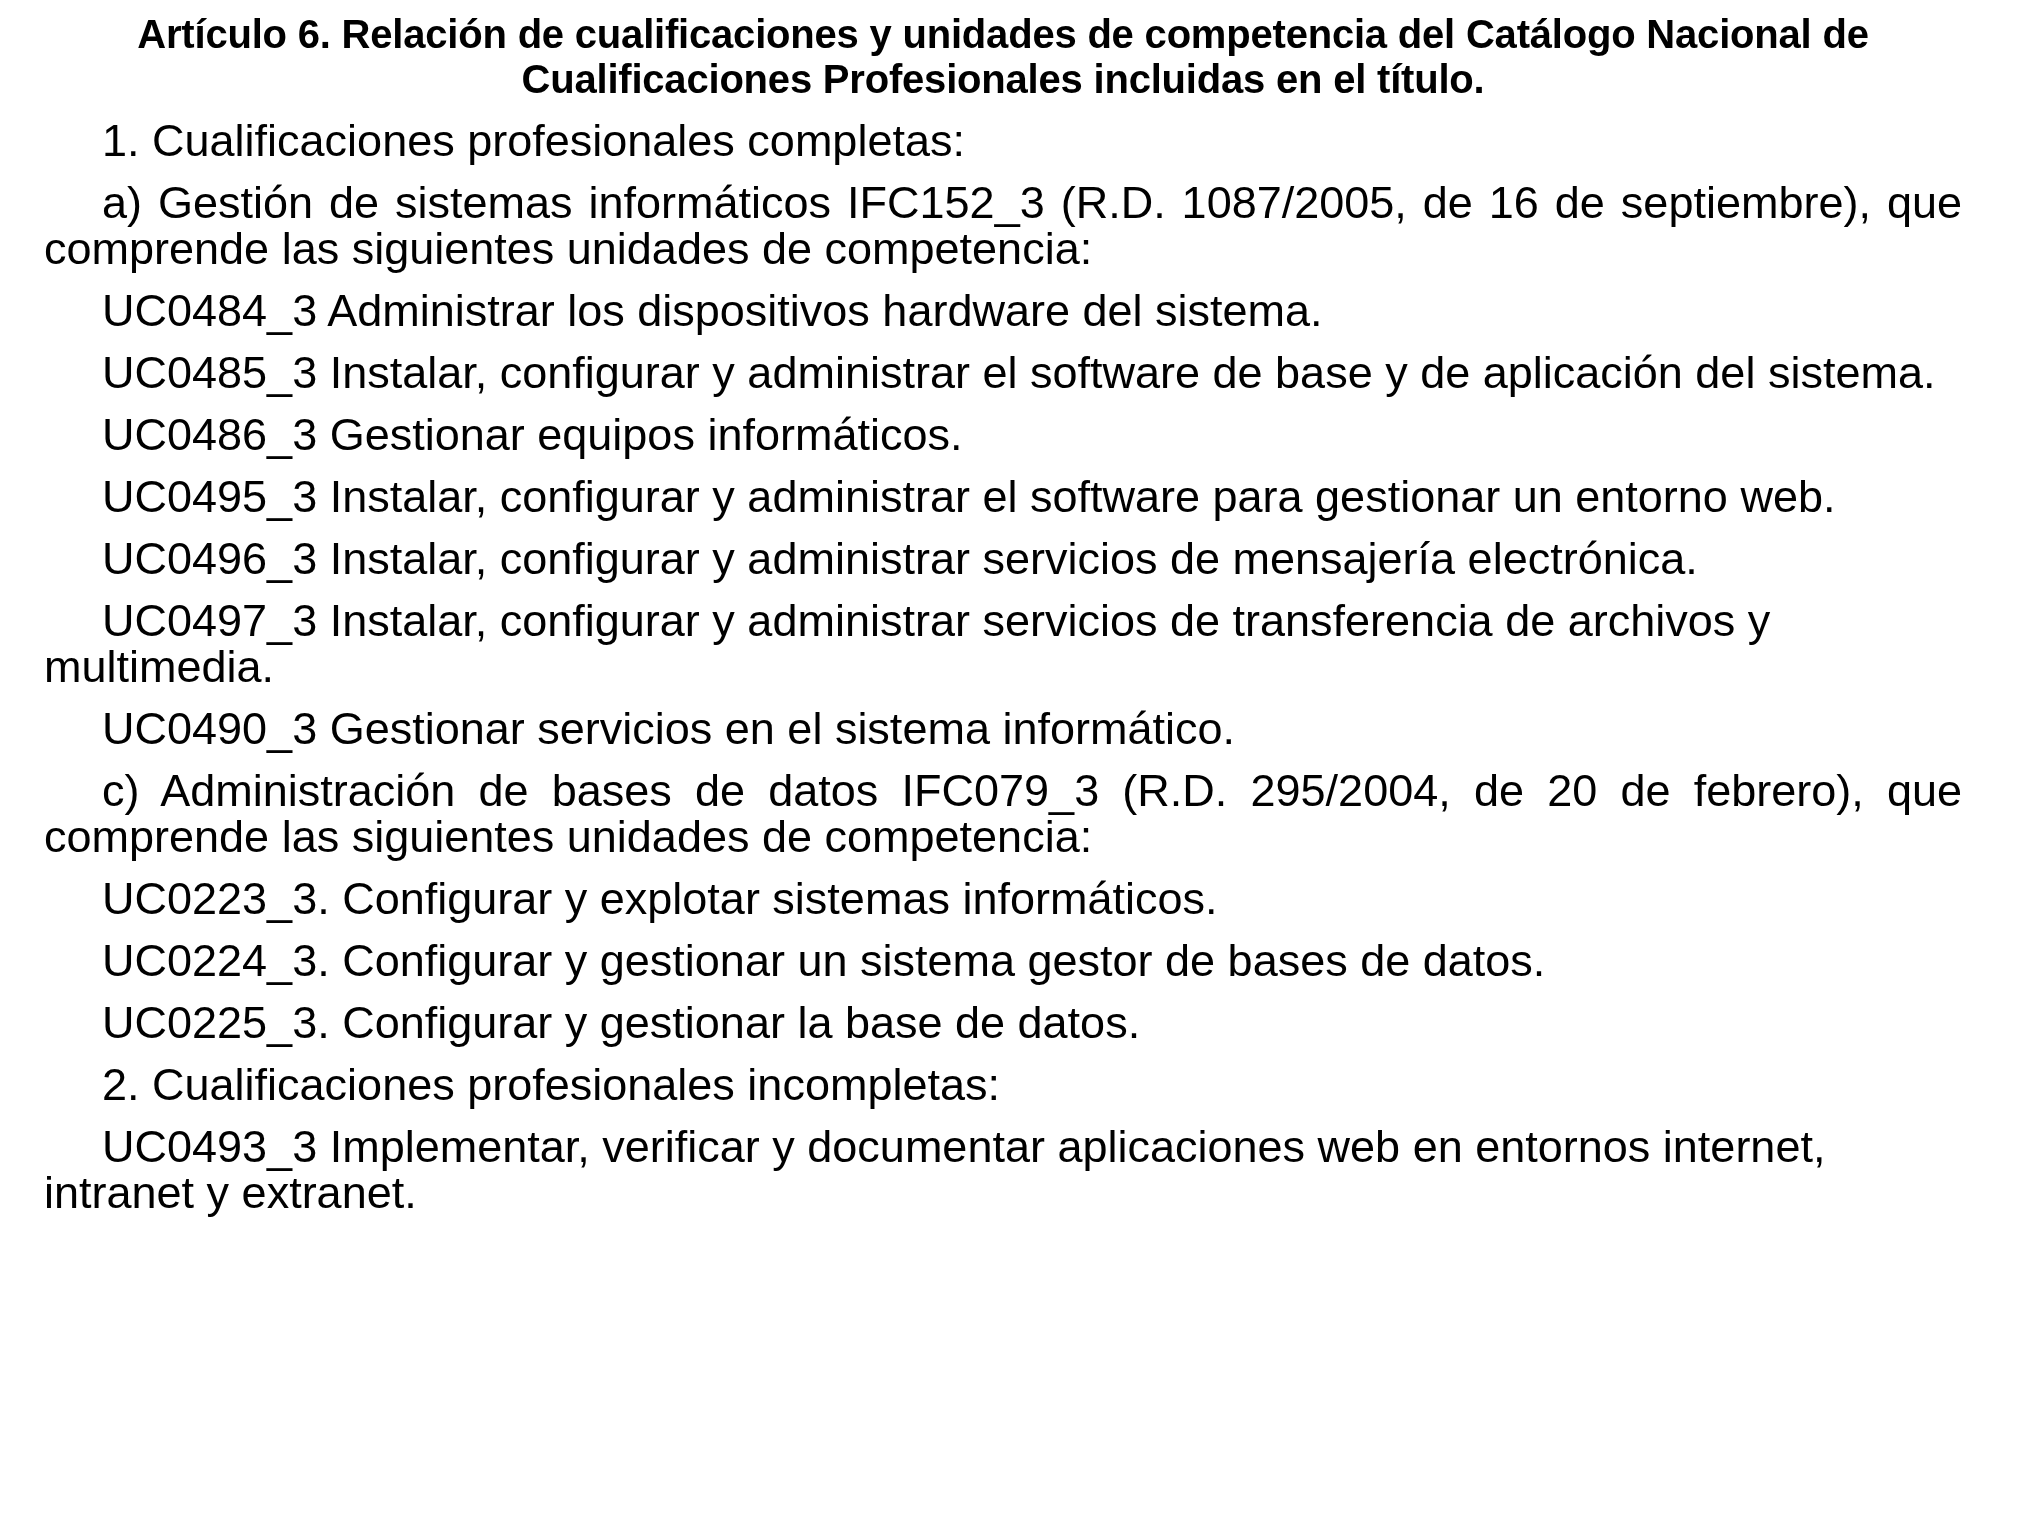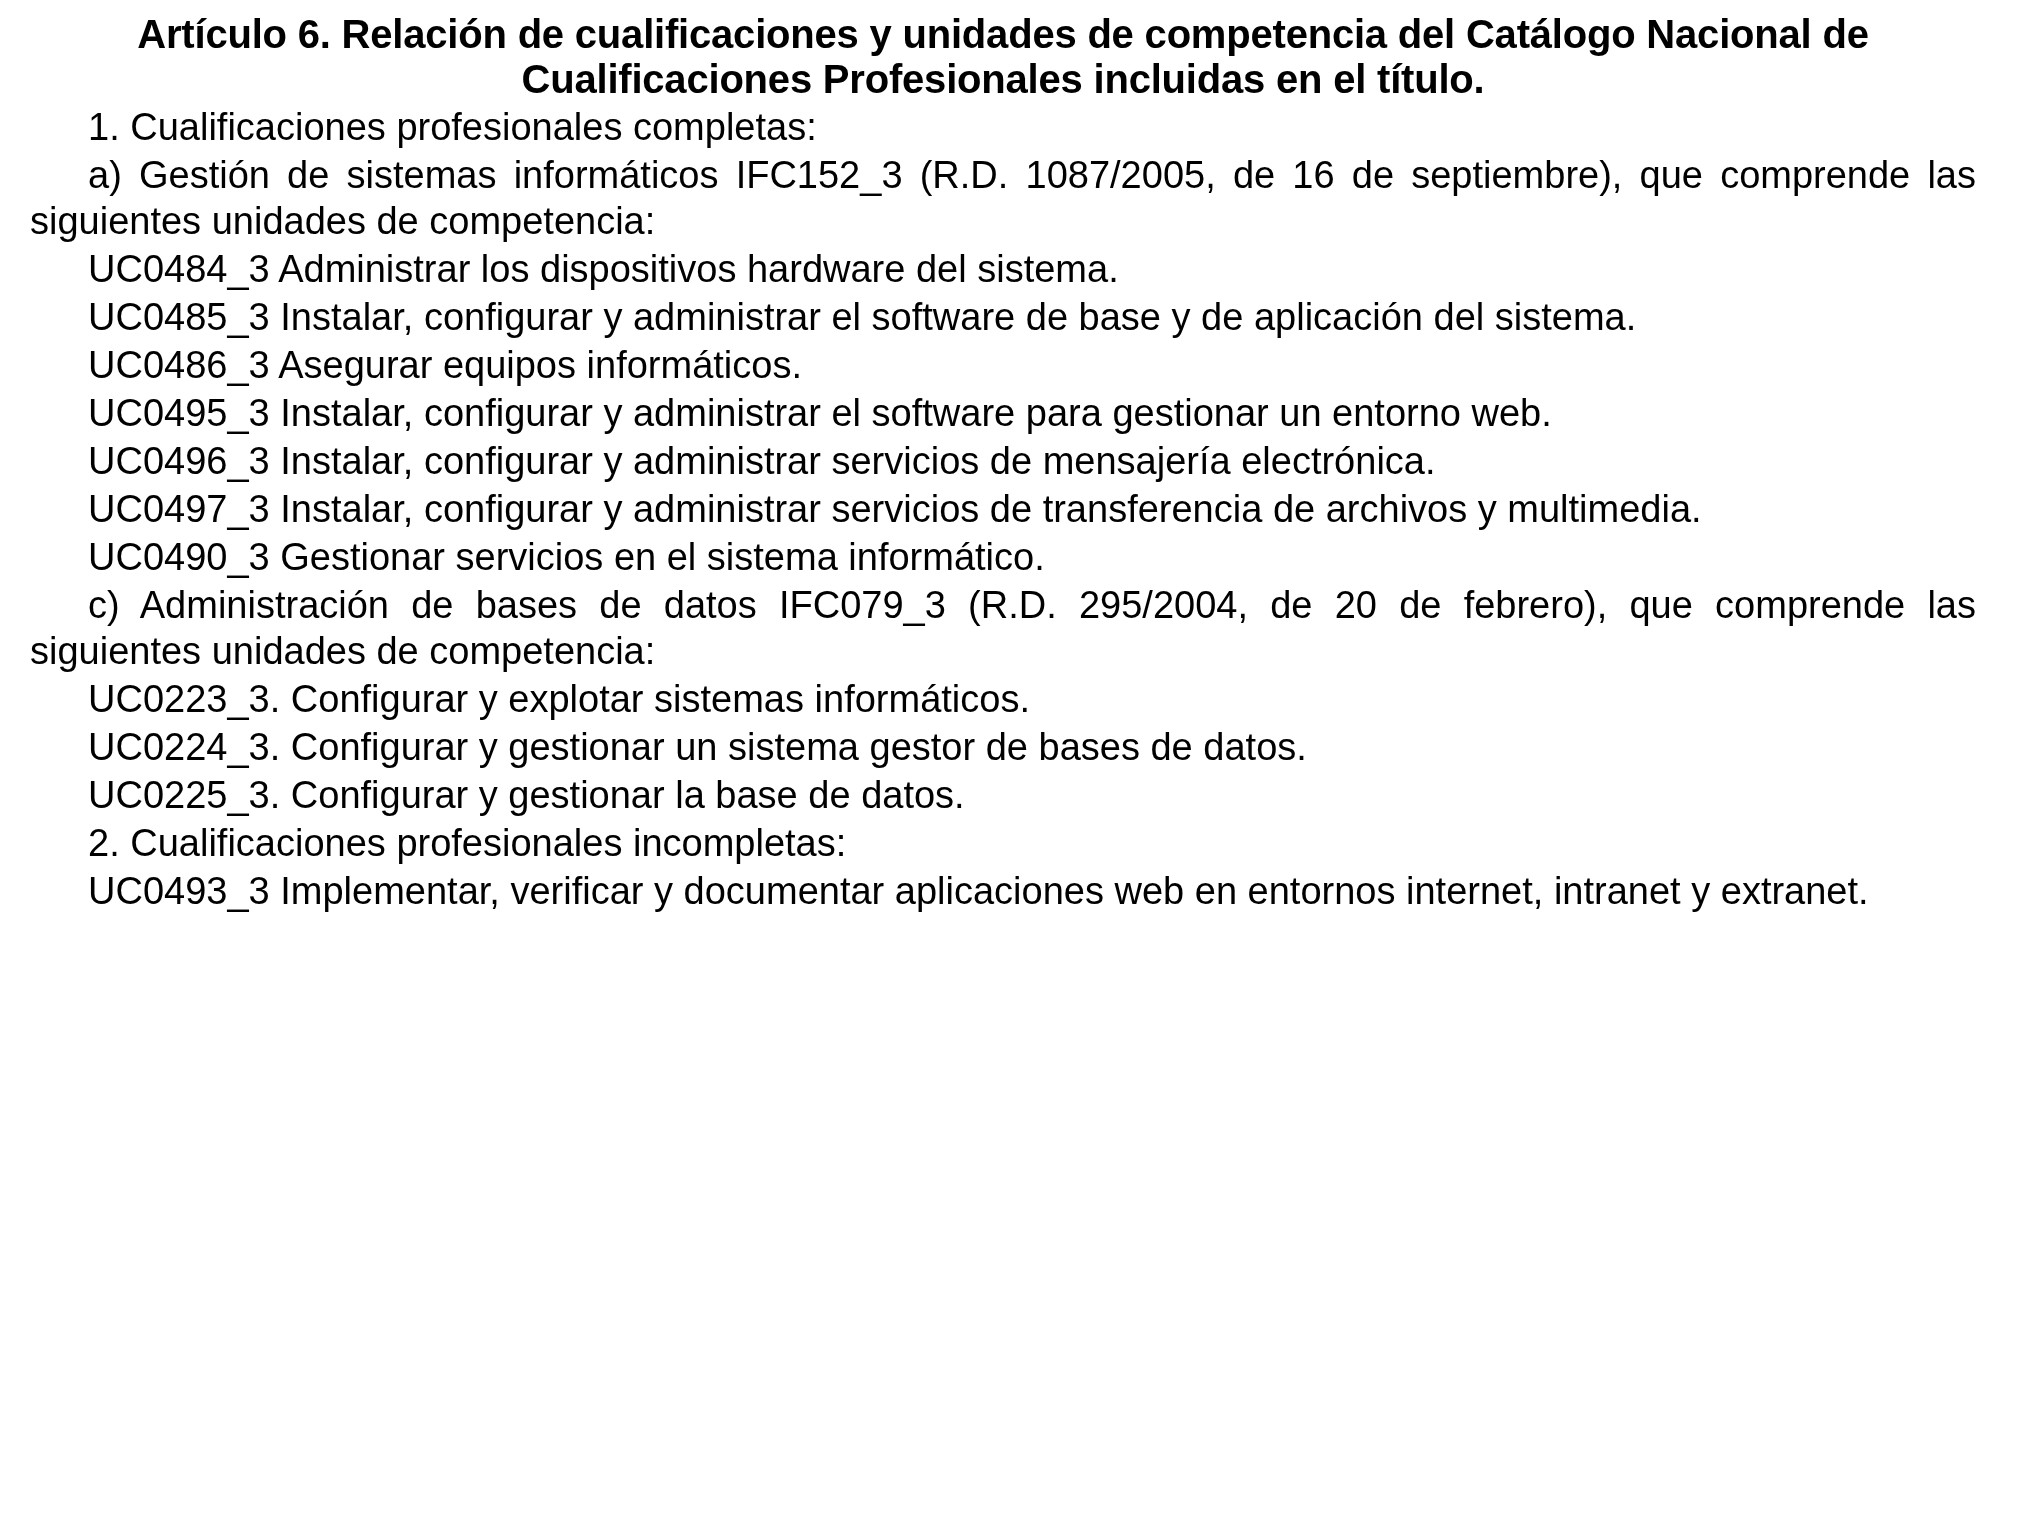--- a/index.html
+++ b/index.html
@@ -19,22 +19,22 @@
   }
   .title {
     margin: 0;
     font-size: 40px;
     line-height: 45px;
     font-weight: bold;
     letter-spacing: -0.2px;
     text-align: center;
   }
   p.body {
-    margin: 2px;
-    font-size: 38px;
+    margin: 16px;
+    font-size: 45px;
     line-height: 46px;
     text-indent: 58px;
   }
   .just {
     text-align: justify;
   }
   .mt-intro { margin-top: 26px; }
   .mt-para { margin-top: 42px; }
   .mt-item-first { margin-top: 38px; }
   .mt-item { margin-top: 17px; }
@@ -45,21 +45,21 @@
 <div class="page">
 
   <h1 class="title">Artículo 6. Relación de cualificaciones y unidades de competencia del Catálogo Nacional de Cualificaciones Profesionales incluidas en el título.</h1>
 
   <p class="body mt-intro">1. Cualificaciones profesionales completas:</p>
 
   <p class="body just mt-para">a) Gestión de sistemas informáticos IFC152_3 (R.D. 1087/2005, de 16 de septiembre), que comprende las siguientes unidades de competencia:</p>
 
   <p class="body mt-item-first">UC0484_3 Administrar los dispositivos hardware del sistema.</p>
   <p class="body mt-item">UC0485_3 Instalar, configurar y administrar el software de base y de aplicación del sistema.</p>
-  <p class="body mt-item">UC0486_3 Asegurar equipos informáticos.</p>
+  <p class="body mt-item">UC0486_3 Gestionar equipos informáticos.</p>
 
 
   <p class="body mt-item-first">UC0495_3 Instalar, configurar y administrar el software para gestionar un entorno web.</p>
   <p class="body mt-item">UC0496_3 Instalar, configurar y administrar servicios de mensajería electrónica.</p>
   <p class="body mt-item">UC0497_3 Instalar, configurar y administrar servicios de transferencia de archivos y multimedia.</p>
   <p class="body mt-item">UC0490_3 Gestionar servicios en el sistema informático.</p>
 
   <p class="body just mt-para">c) Administración de bases de datos IFC079_3 (R.D. 295/2004, de 20 de febrero), que comprende las siguientes unidades de competencia:</p>
 
   <p class="body mt-item-first">UC0223_3. Configurar y explotar sistemas informáticos.</p>

